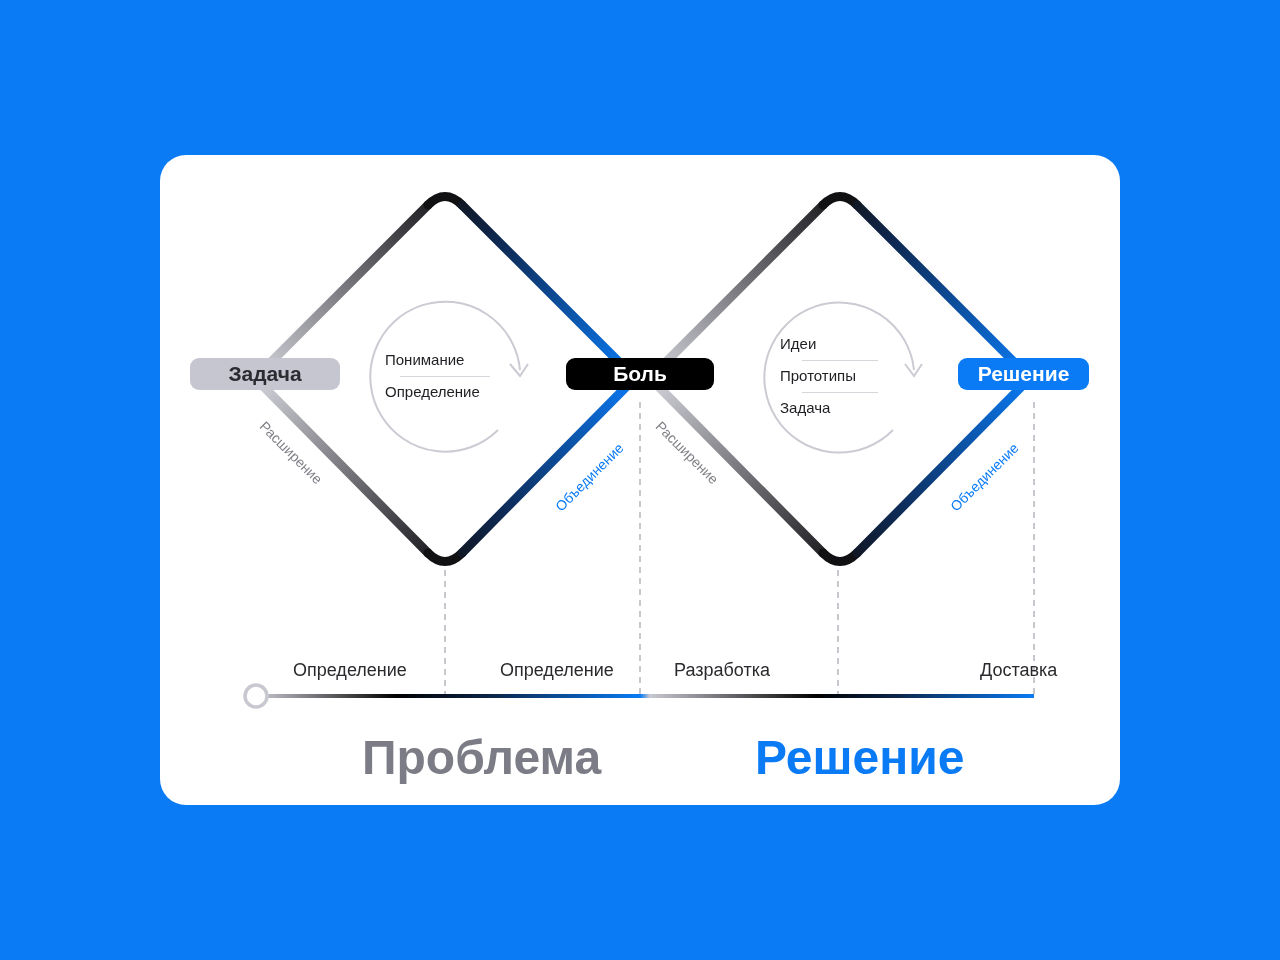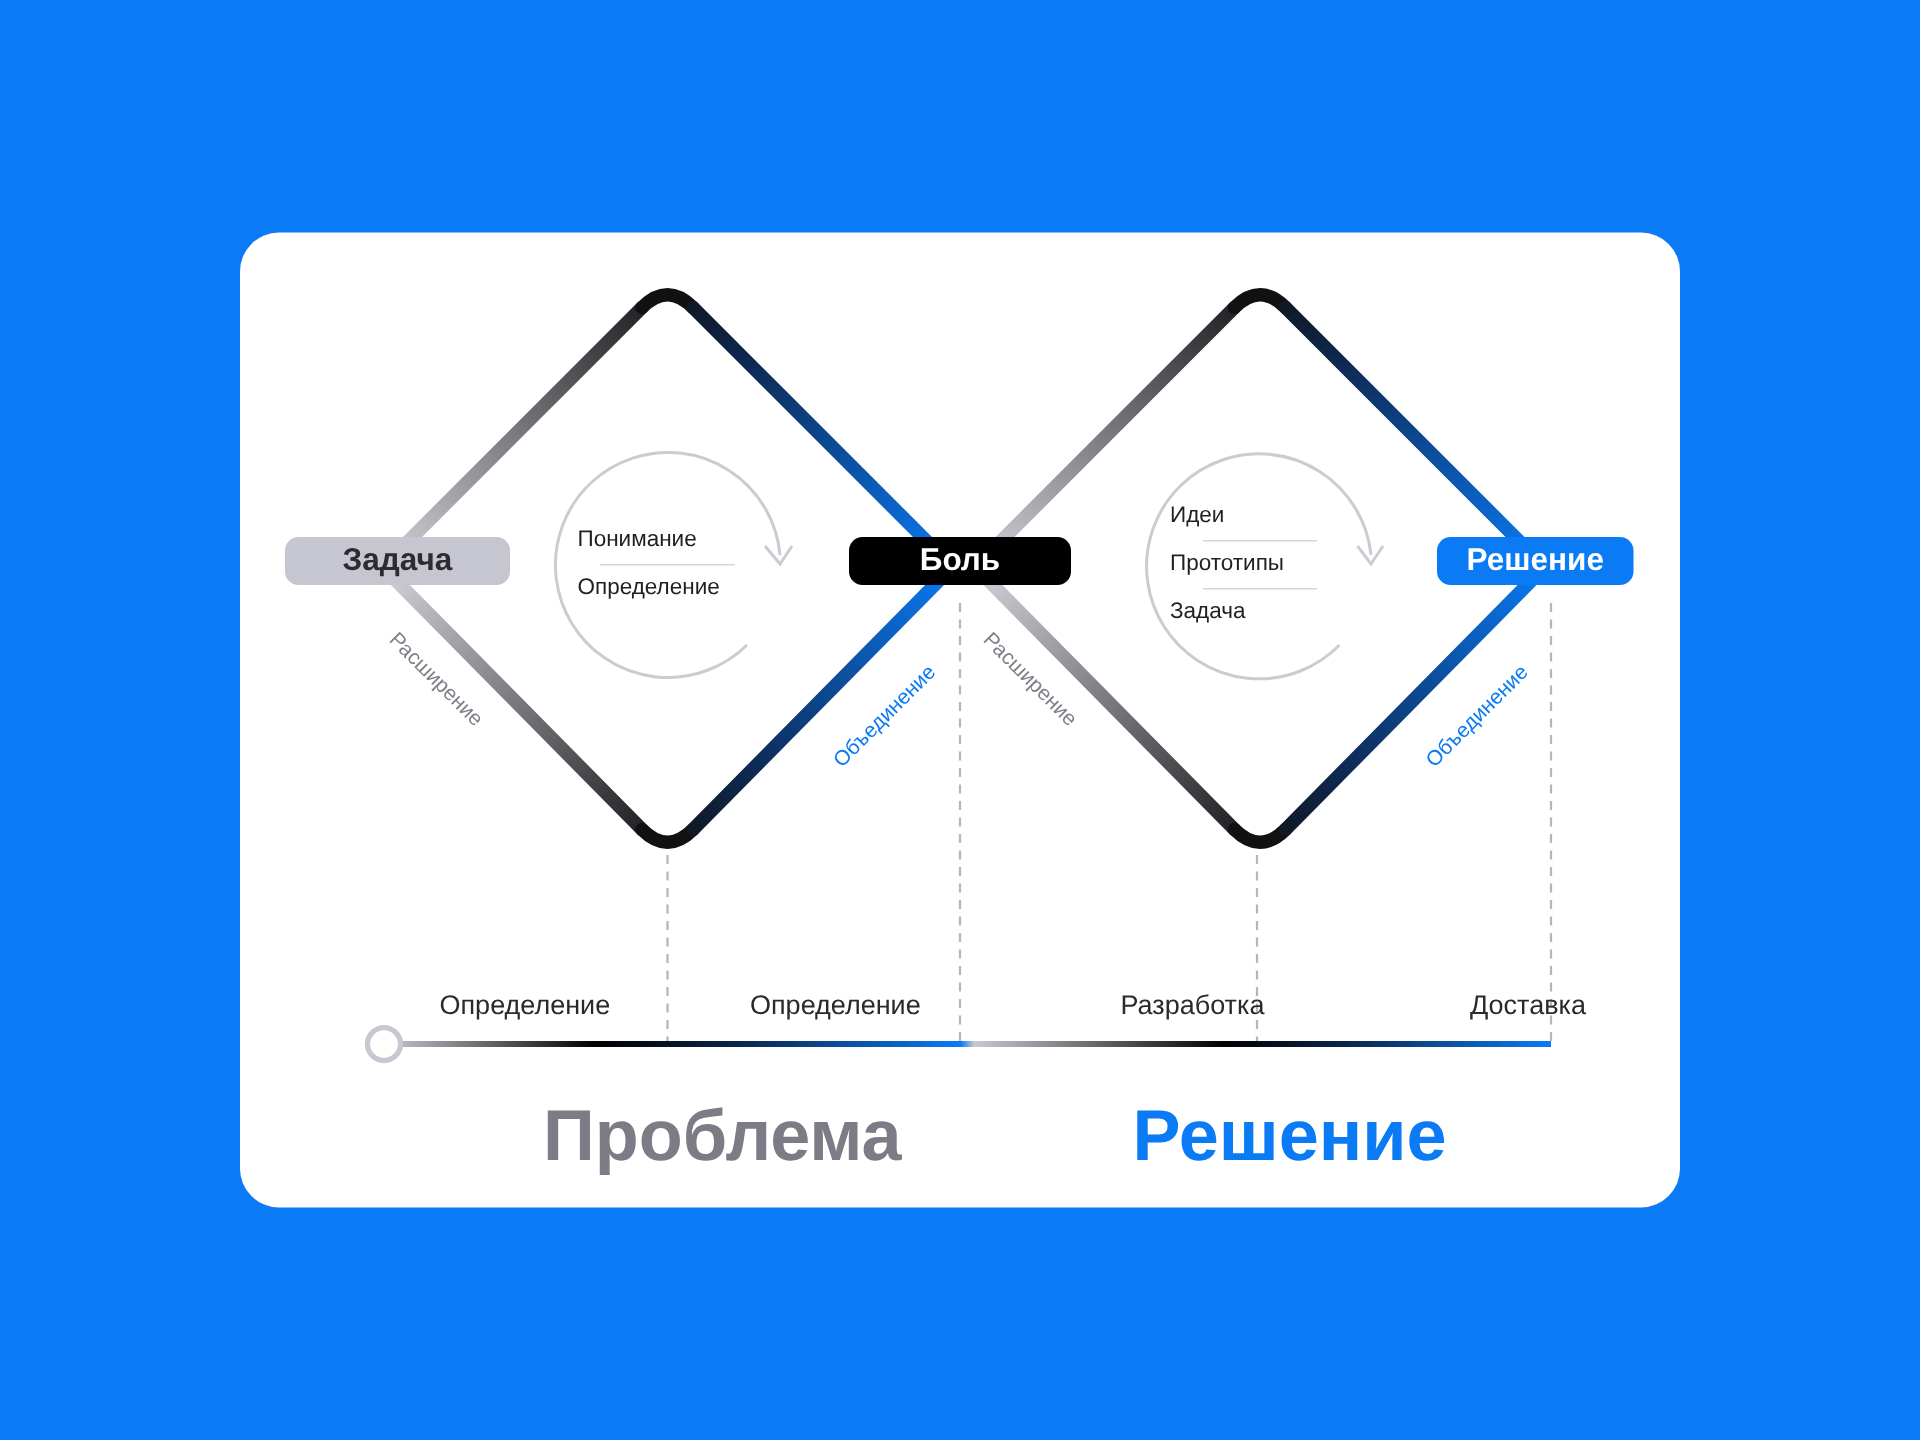--- a/index.html
+++ b/index.html
@@ -144,17 +144,17 @@
 <div class="loop-sep" style="left:802px; top:392px; width:76px;"></div>
 <div class="loop-text" style="left:780px; top:399px; width:120px;">Задача</div>
 
 <div class="diag-label gray-lbl" style="left:268px; top:418px; transform: rotate(45deg);">Расширение</div>
 <div class="diag-label blue-lbl" style="left:552px; top:503px; transform: rotate(-45deg);">Объединение</div>
 <div class="diag-label gray-lbl" style="left:664px; top:418px; transform: rotate(45deg);">Расширение</div>
 <div class="diag-label blue-lbl" style="left:947px; top:503px; transform: rotate(-45deg);">Объединение</div>
 
 <div class="phase-label" style="left:293px;">Определение</div>
 <div class="phase-label" style="left:500px;">Определение</div>
-<div class="phase-label" style="left:747px;">Разработка</div>
+<div class="phase-label" style="left:674px;">Разработка</div>
 <div class="phase-label" style="left:932px;margin-left:48px;">Доставка</div>
 
 <div class="section-title" style="left:362px; color:#7c7c86;">Проблема</div>
 <div class="section-title" style="left:755px; color:#0a7bf5;">Решение</div>
 
 </body></html>

